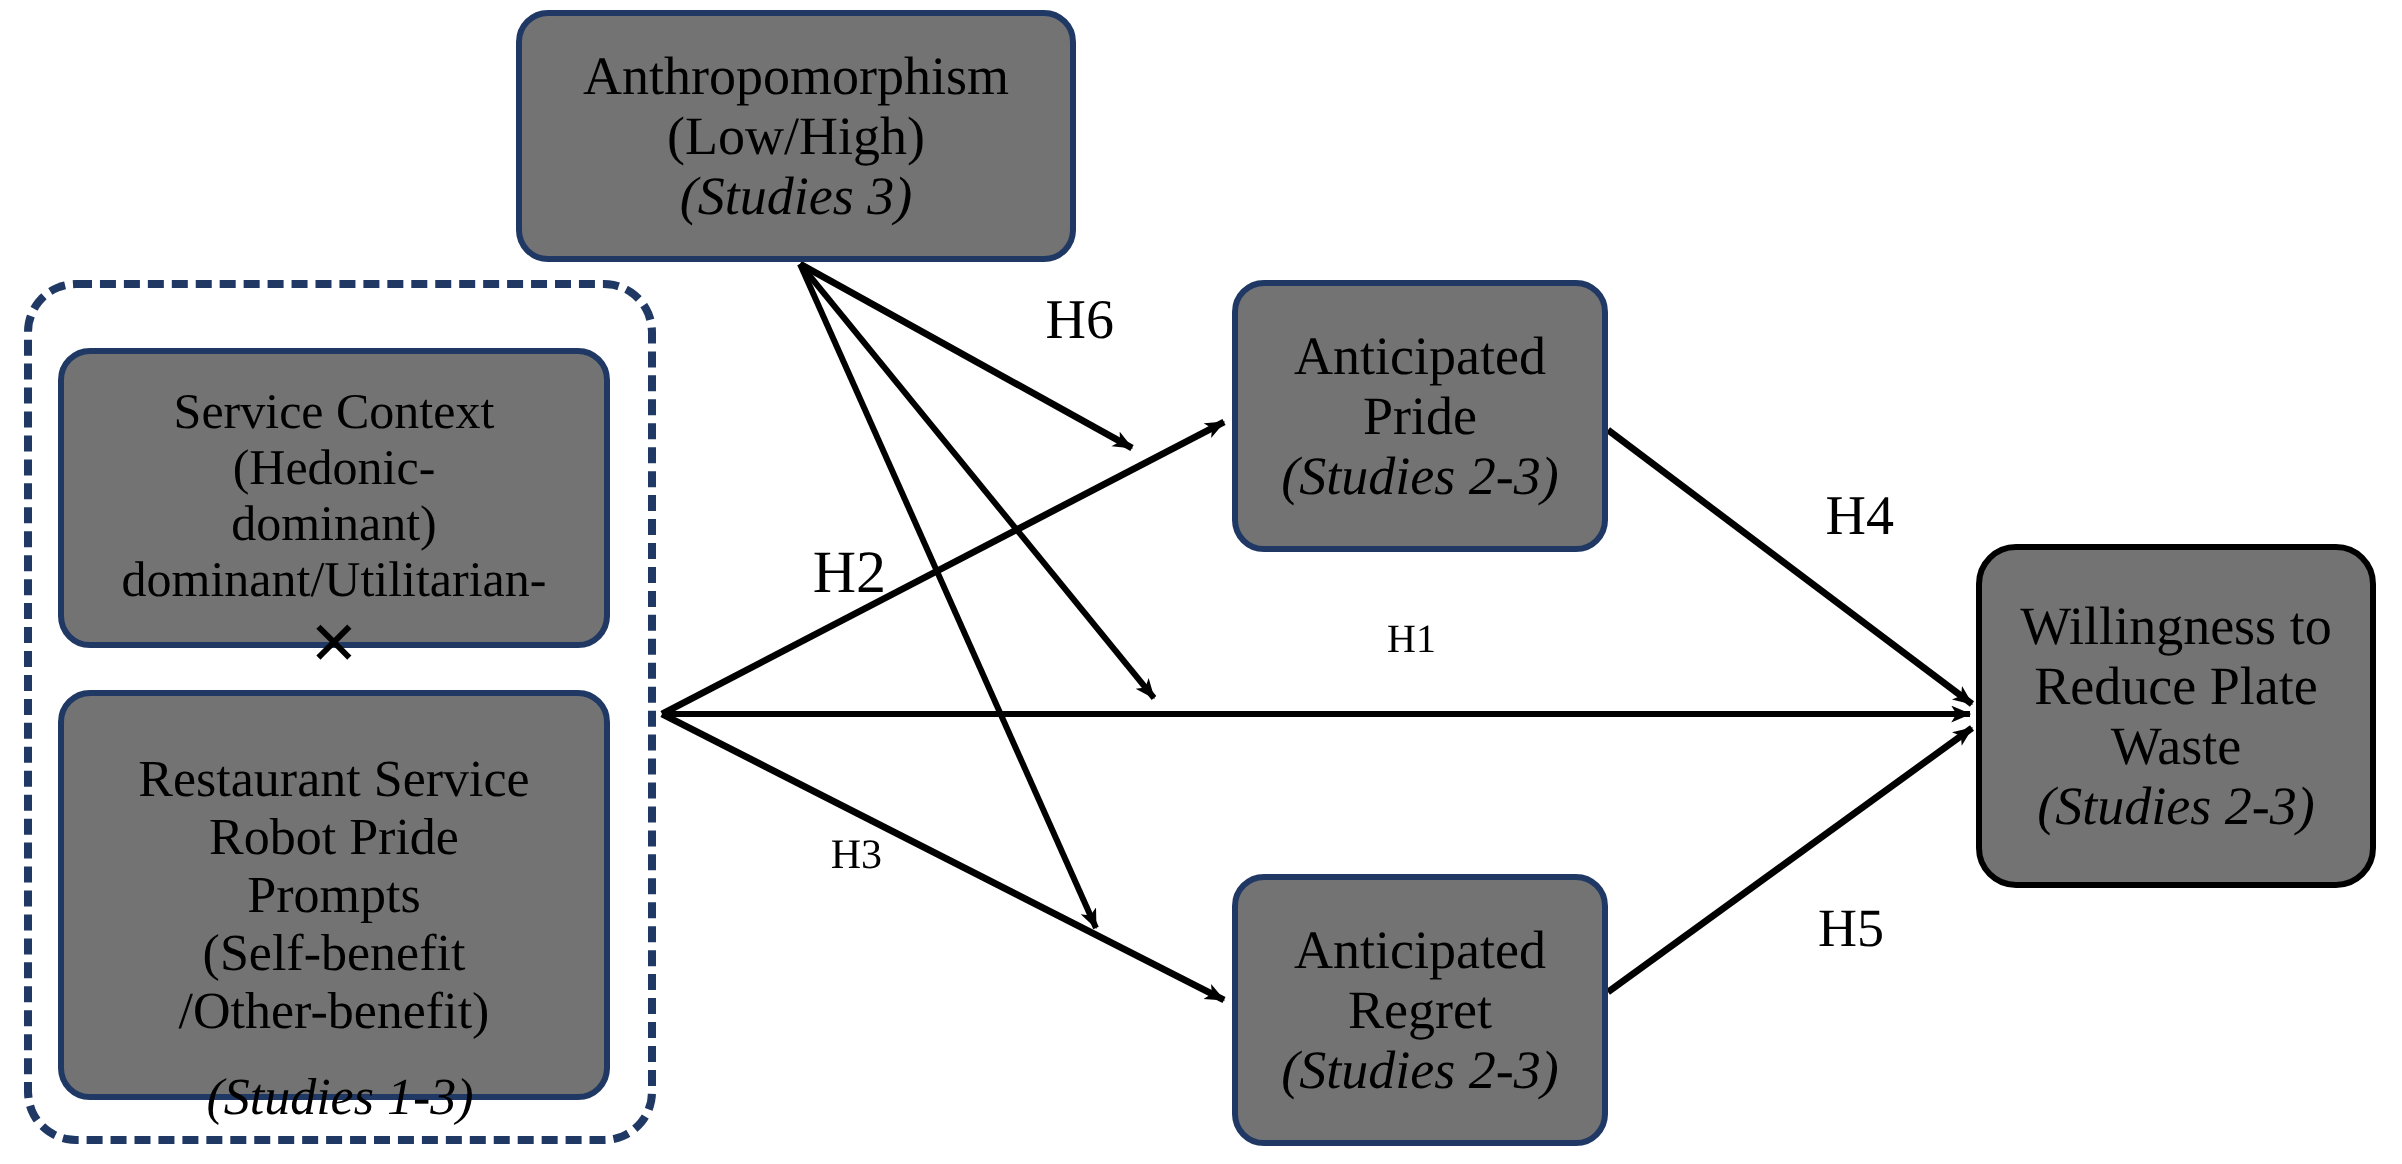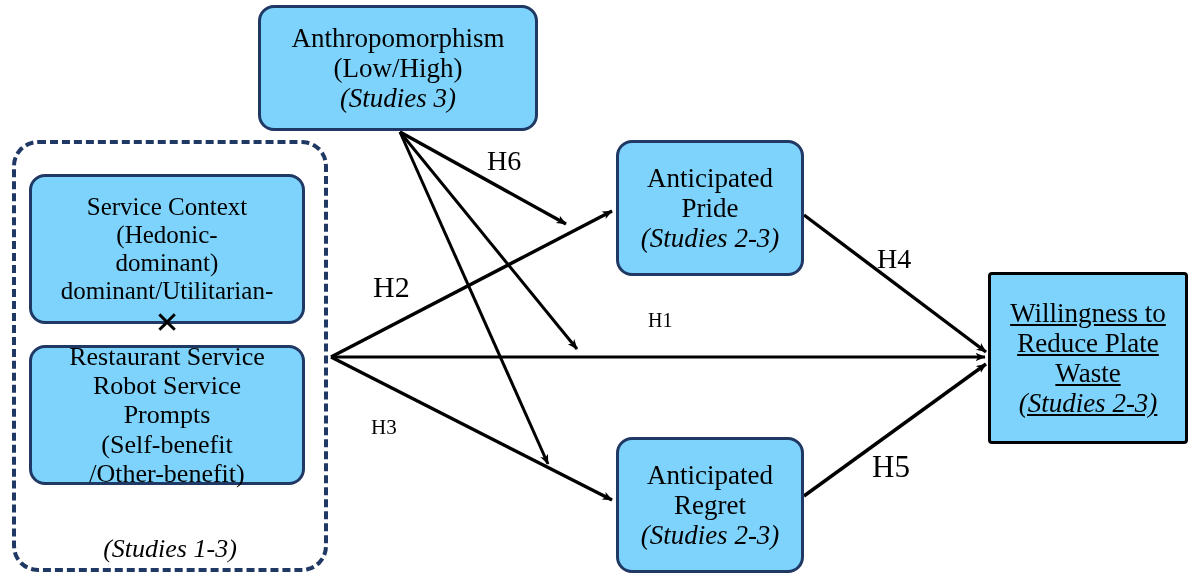--- a/index.html
+++ b/index.html
@@ -18,21 +18,21 @@
   #wires {
     position: absolute;
     left: 0; top: 0;
     width: 1201px;
     height: 582px;
     pointer-events: none;
   }
   .node {
     position: absolute;
     box-sizing: border-box;
-    background: #7dd3fc;
+    background: #737373;
     display: flex;
     flex-direction: column;
     align-items: center;
     justify-content: center;
     text-align: center;
     color: #000000;
     line-height: 1.12;
   }
   .node .ln {
     display: block;
@@ -40,22 +40,21 @@
   }
   .node .studies {
     font-style: italic;
   }
   .solid-navy {
     border: 3px solid #1F3864;
     border-radius: 16px;
   }
   .solid-black {
     border: 3px solid #000000;
-    border-radius: 4px;
-    text-decoration: underline;
+    border-radius: 20px;
   }
   .dashed-group {
     position: absolute;
     box-sizing: border-box;
     border: 4px dashed #1F3864;
     border-radius: 26px;
     background: transparent;
   }
   .times-symbol {
     position: absolute;
@@ -69,21 +68,21 @@
     position: absolute;
     text-align: center;
     font-style: italic;
     color: #000000;
     white-space: nowrap;
   }
   .hlabel {
     position: absolute;
     color: #000000;
     white-space: nowrap;
-    text-align: left;
+    text-align: right;
   }
 </style>
 </head>
 <body>
 
 <div id="stage">
 
   <svg id="wires" viewBox="0 0 1201 582">
     <defs>
       <marker id="ah" markerWidth="11" markerHeight="11" refX="9.4" refY="4.2" orient="auto" markerUnits="userSpaceOnUse">
@@ -118,23 +117,23 @@
 
   <div class="node solid-navy" style="left:29px; top:152px; width:276px; height:150px; font-size:25px;margin-top:22px;">
     <span class="ln">Service Context</span>
     <span class="ln">(Hedonic-</span>
     <span class="ln">dominant)</span>
     <span class="ln">dominant/Utilitarian-</span>
   </div>
 
   <div class="times-symbol" style="left:137px; top:308px; width:60px; font-size:30px;">✕</div>
 
-  <div class="node solid-navy" style="left:29px; top:345px; width:276px; height:140px; font-size:26px;">
+  <div class="node solid-navy" style="left:29px; top:345px; width:276px; height:205px; font-size:26px;">
     <span class="ln">Restaurant Service</span>
-    <span class="ln">Robot Service</span>
+    <span class="ln">Robot Pride</span>
     <span class="ln">Prompts</span>
     <span class="ln">(Self-benefit</span>
     <span class="ln">/Other-benefit)</span>
   </div>
 
   <div class="group-caption" style="left:12px; top:534px; width:316px; font-size:26px;">(Studies 1-3)</div>
 
   <div class="node solid-navy" style="left:616px; top:140px; width:188px; height:136px; font-size:27px;">
     <span class="ln">Anticipated</span>
     <span class="ln">Pride</span>
@@ -157,15 +156,15 @@
   <div class="hlabel" style="left:487px; top:145px; width:70px; font-size:28px;">H6</div>
 
   <div class="hlabel" style="left:373px; top:270px; width:70px; font-size:30px;">H2</div>
 
   <div class="hlabel" style="left:648px; top:309px; width:70px; font-size:20px;">H1</div>
 
   <div class="hlabel" style="left:371px; top:415px; width:70px; font-size:21px;">H3</div>
 
   <div class="hlabel" style="left:877px; top:243px; width:70px; font-size:28px;">H4</div>
 
-  <div class="hlabel" style="left:872px; top:449px; width:70px; font-size:31px;">H5</div>
+  <div class="hlabel" style="left:872px; top:449px; width:70px; font-size:27px;">H5</div>
 
 </div>
 
 </body></html>

